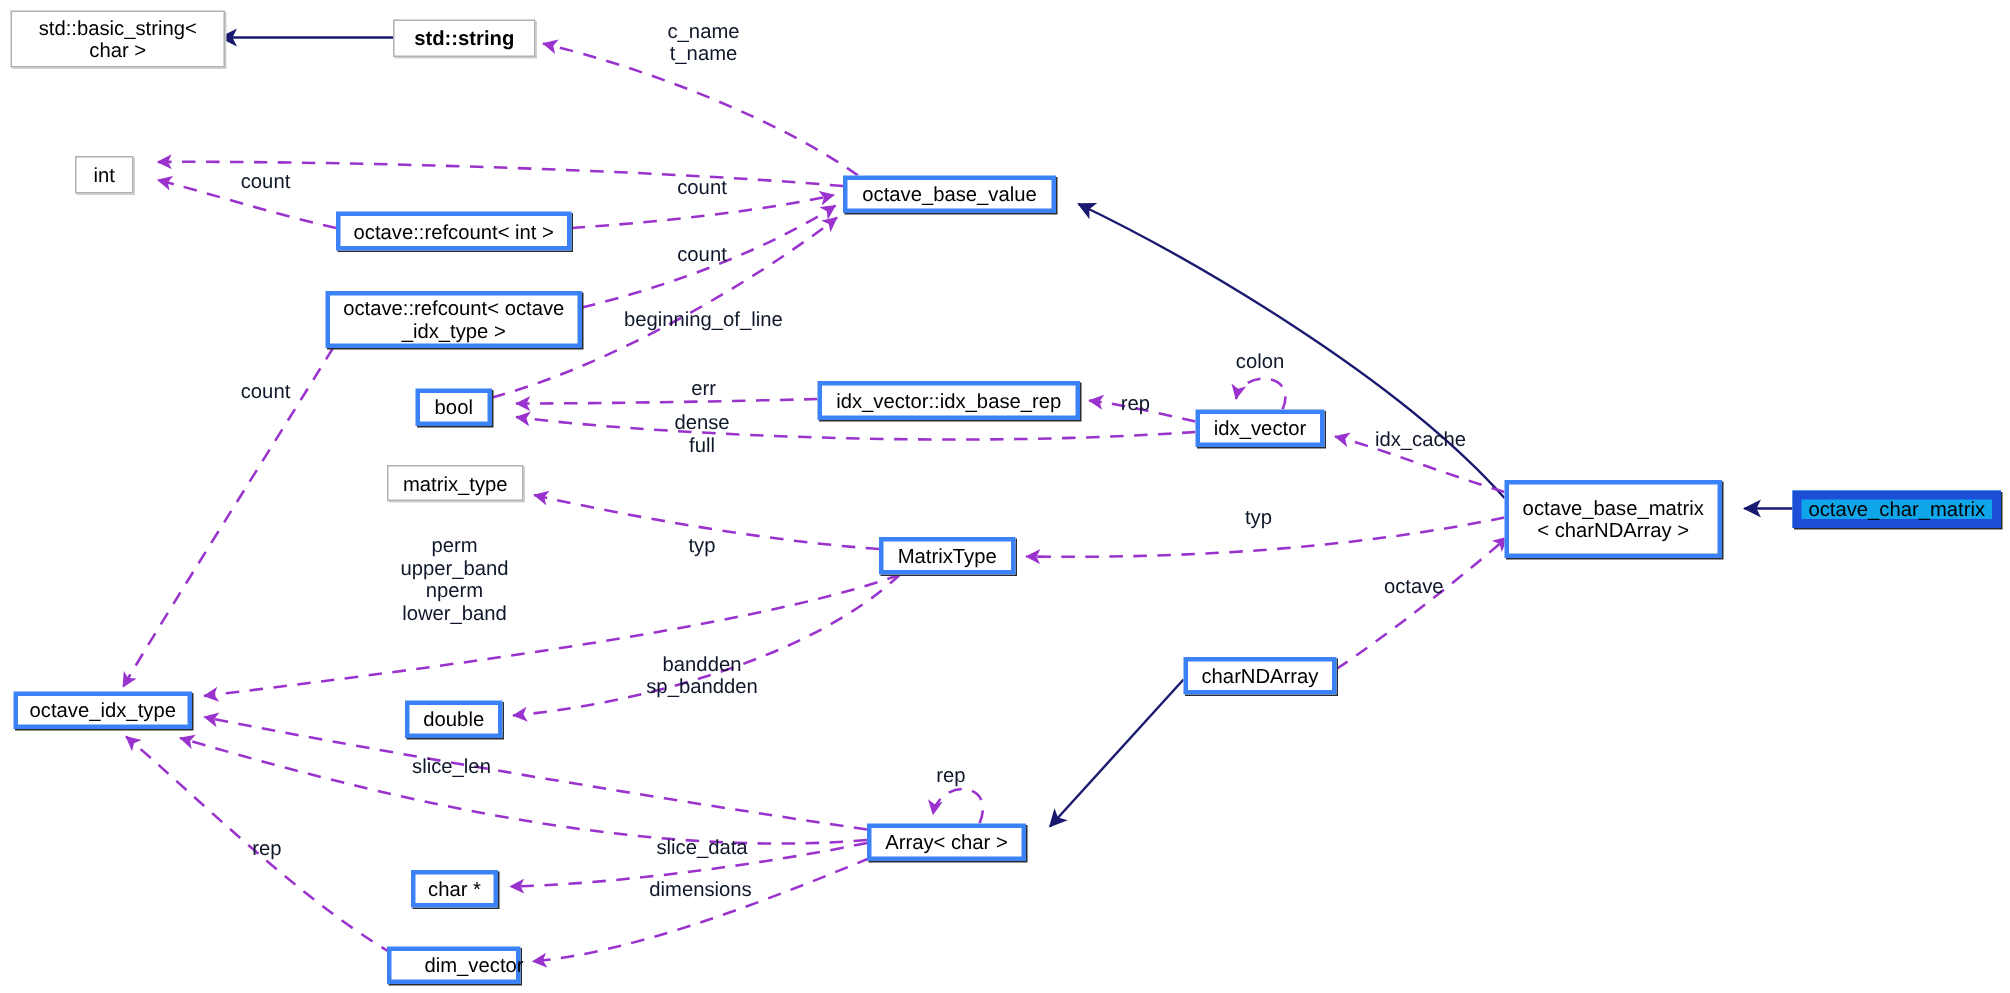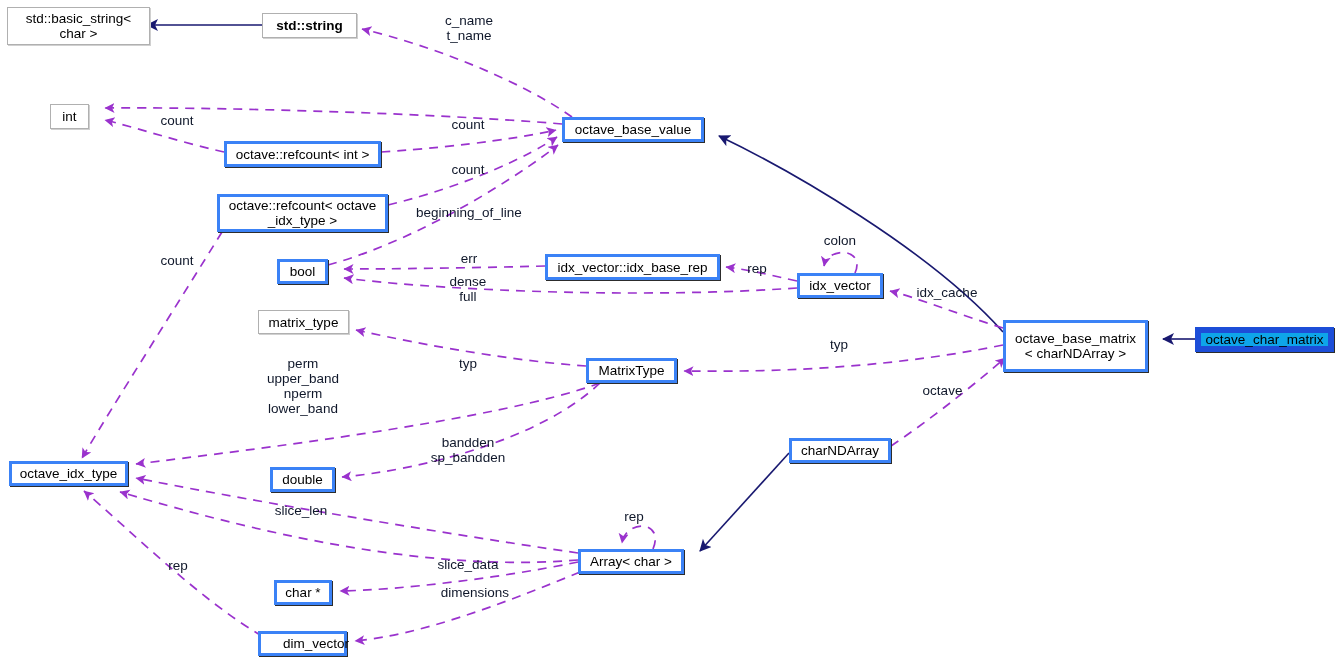--- a/index.html
+++ b/index.html
@@ -178,15 +178,15 @@
 upper_band
 nperm
 lower_band</div>
   <div class="edge-label" style="left:920px;top:383px;width:45px;">octave</div>
   <div class="edge-label" style="left:424px;top:435px;width:88px;">bandden
 sp_bandden</div>
   <div class="edge-label" style="left:268px;top:503px;width:66px;">slice_len</div>
   <div class="edge-label" style="left:620px;top:509px;width:28px;">rep</div>
   <div class="edge-label" style="left:431px;top:557px;width:74px;">slice_data</div>
   <div class="edge-label" style="left:164px;top:558px;width:28px;">rep</div>
-  <div class="edge-label" style="left:425px;top:585px;width:84px;text-align:right;">dimensions</div>
+  <div class="edge-label" style="left:425px;top:585px;width:84px;">dimensions</div>
 
 </div>
 
 </body></html>

